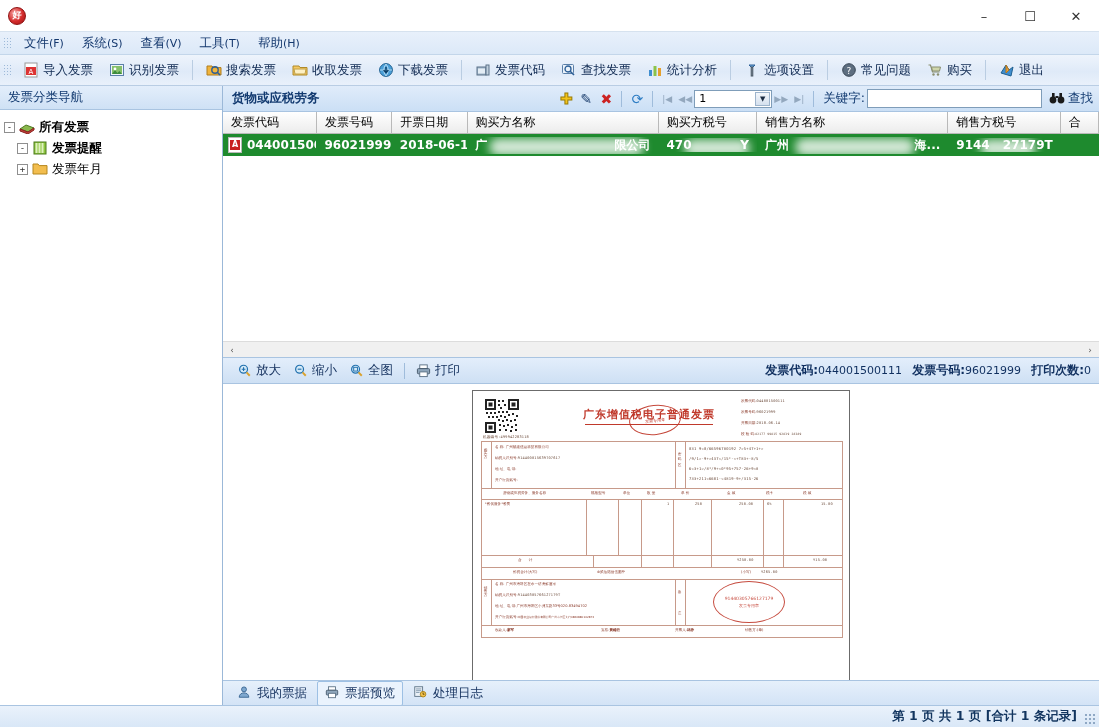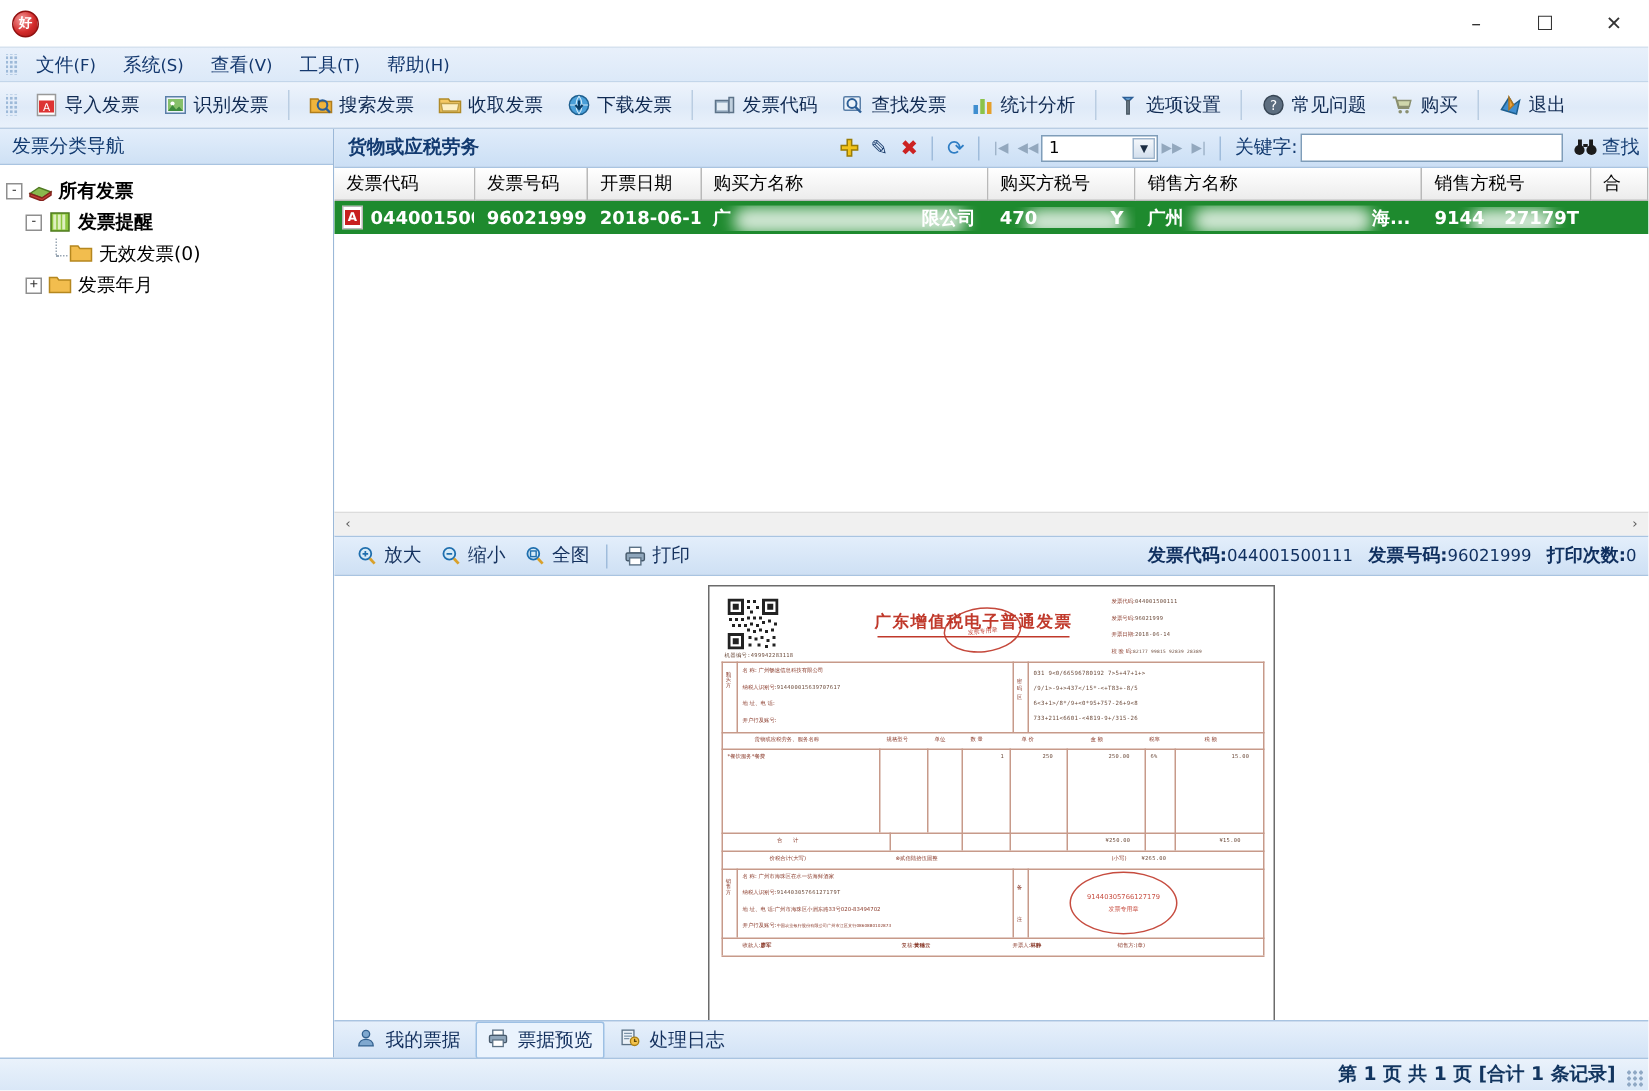--- a/index.html
+++ b/index.html
@@ -450,29 +450,20 @@
               <rect x="2" y="1" width="12" height="12" fill="#8dc63f" stroke="#4d7a1d"></rect>
               <rect x="3.5" y="2" width="2" height="10" fill="#dff0c0"></rect>
               <rect x="6.5" y="2" width="2" height="10" fill="#dff0c0"></rect>
               <rect x="9.5" y="2" width="2" height="10" fill="#dff0c0"></rect>
             </svg>
         </span>
         <span class="lbl">发票提醒</span>
       </div>
 
 
-      <div class="tnode" style="padding-left:28px">
-        <div class="dots"></div>
-        <span class="ico">
-          <svg width="16" height="13" viewBox="0 0 16 13">
-              <path d="M1 2h5l1.2 1.6H15V12H1z" fill="#f2bd4e" stroke="#b5871f"></path>
-            </svg>
-        </span>
-        <span class="lbl">无效发票(0)</span>
-      </div>
 
       <div class="tnode" style="padding-left:13px">
         <div class="expander">+</div>
         <span class="ico">
           <svg width="16" height="13" viewBox="0 0 16 13">
               <path d="M1 2h5l1.2 1.6H15V12H1z" fill="#f2bd4e" stroke="#b5871f"></path>
             </svg>
         </span>
         <span class="lbl">发票年月</span>
       </div>

